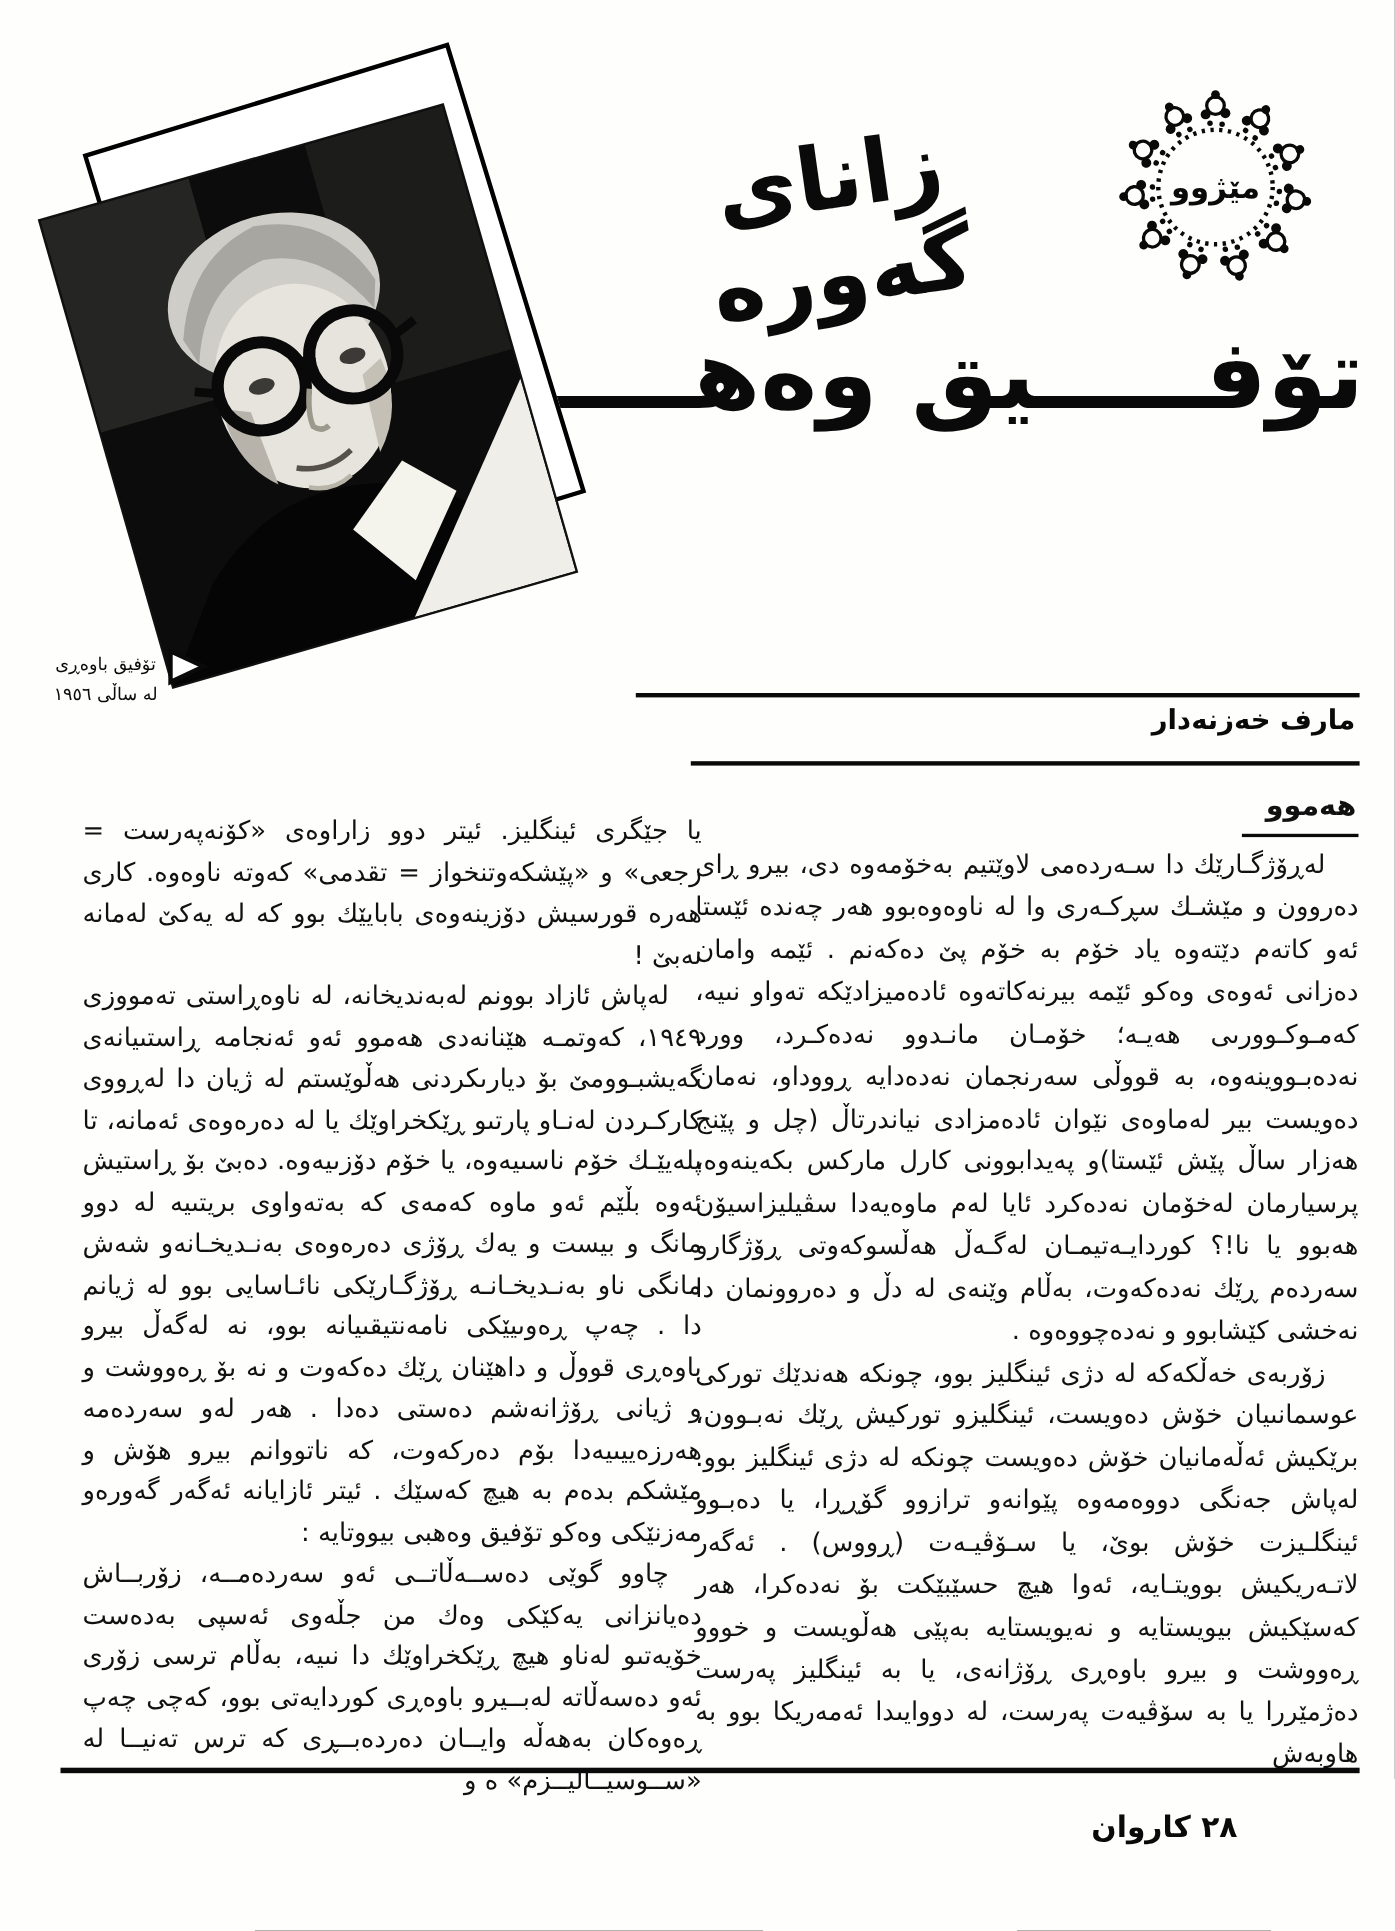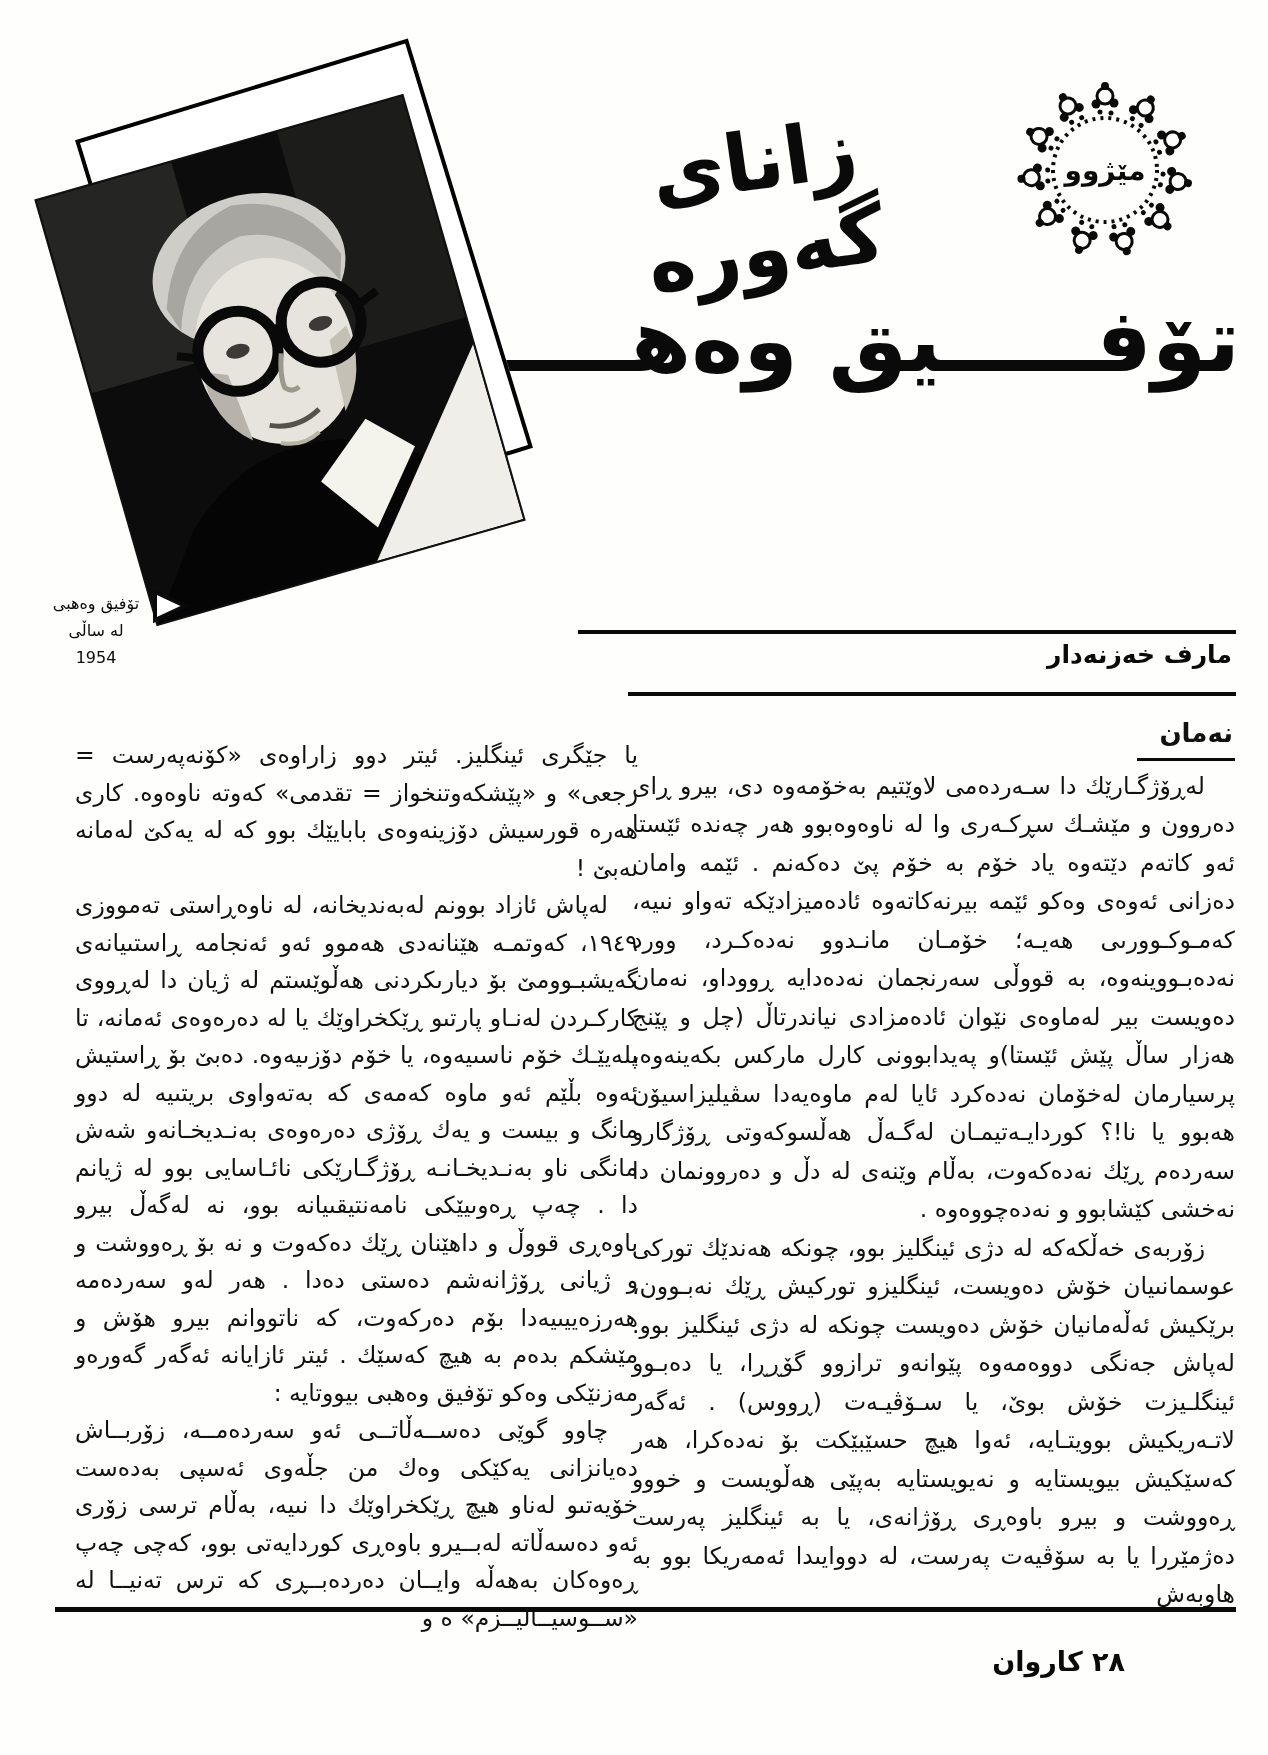--- a/index.html
+++ b/index.html
@@ -150,27 +150,27 @@
 
       <polygon points="228,440 380,258 380,440" fill="#efeee8"></polygon>
       <polygon points="196,348 256,300 296,340 238,408" fill="#f4f3ec"></polygon>
     </svg>
   </div>
 
   <svg id="caption-triangle" class="abs" width="40" height="36" viewBox="0 0 40 36">
     <polygon points="5,4 5,32 35,18" fill="#fff" stroke="#0a0a0a" stroke-width="4"></polygon>
   </svg>
   <div id="caption" class="abs rtl">
-    <div>تۆفيق وەهبى</div>
-    <div>لە ساڵى 1954</div>
+    <div>تۆفيق باوەڕى</div>
+    <div>لە ساڵى ١٩٥٦</div>
   </div>
 
   <div id="col-right" class="abs col rtl">
     <p id="section-heading">
-      <span>نەمان</span>
+      <span>هەموو</span>
     </p>
     <p>لەڕۆژگـارێك دا سـەردەمى لاوێتيم بەخۆمەوە دى، بيرو ڕاى دەروون و مێشـك سڕكـەرى وا لە ناوەوەبوو هەر چەندە ئێستا ئەو كاتەم دێتەوە ياد خۆم بە خۆم پێ دەكەنم . ئێمە وامان دەزانى ئەوەى وەكو ئێمە بيرنەكاتەوە ئادەميزادێكە تەواو نىيە، كەمـوكـوورىى هەيـە؛ خۆمـان مانـدوو نەدەكـرد، وورد نەدەبـووينەوە، بە قووڵى سەرنجمان نەدەدايە ڕووداو، نەمان دەويست بير لەماوەى نێوان ئادەمزادى نياندرتاڵ (چل و پێنج هەزار ساڵ پێش ئێستا)و پەيدابوونى كارل ماركس بكەينەوە، پرسيارمان لەخۆمان نەدەكرد ئايا لەم ماوەيەدا سڤيليزاسيۆن هەبوو يا نا!؟ كوردايـەتيمـان لەگـەڵ هەڵسوكەوتى ڕۆژگارو سەردەم ڕێك نەدەكەوت، بەڵام وێنەى لە دڵ و دەروونمان دا نەخشى كێشابوو و نەدەچووەوە .</p>
     <p>زۆربەى خەڵكەكە لە دژى ئينگليز بوو، چونكە هەندێك توركى عوسمانىيان خۆش دەويست، ئينگليزو توركيش ڕێك نەبـوون، برێكيش ئەڵەمانيان خۆش دەويست چونكە لە دژى ئينگليز بوو. لەپاش جەنگى دووەمەوە پێوانەو ترازوو گۆڕڕا، يا دەبـوو ئينگلـيزت خۆش بوێ، يا سـۆڤيـەت (ڕووس) . ئەگەر لاتـەريكيش بوويتـايە، ئەوا هيچ حسێبێكت بۆ نەدەكرا، هەر كەسێكيش بيويستايە و نەيويستايە بەپێى هەڵويست و خووو ڕەووشت و بيرو باوەڕى ڕۆژانەى، يا بە ئينگليز پەرست دەژمێررا يا بە سۆڤيەت پەرست، لە دووايىدا ئەمەريكا بوو بە هاوبەش</p>
   </div>
 
   <div id="col-left" class="abs col rtl">
     <p class="noindent">يا جێگرى ئينگليز. ئيتر دوو زاراوەى «كۆنەپەرست = رجعى» و «پێشكەوتنخواز = تقدمى» كەوتە ناوەوە. كارى هەرە قورسيش دۆزينەوەى بابايێك بوو كە لە يەكێ لەمانە نەبێ !</p>
     <p>لەپاش ئازاد بوونم لەبەنديخانە، لە ناوەڕاستى تەمووزى ١٩٤٩، كەوتمـە هێنانەدى هەموو ئەو ئەنجامە ڕاستىيانەى گەيشبـوومێ بۆ ديارىكردنى هەڵوێستم لە ژيان دا لەڕووى كاركـردن لەنـاو پارتىو ڕێكخراوێك يا لە دەرەوەى ئەمانە، تا پلەيێـك خۆم ناسىيەوە، يا خۆم دۆزىيەوە. دەبێ بۆ ڕاستيش ئەوە بڵێم ئەو ماوە كەمەى كە بەتەواوى بريتىيە لە دوو مانگ و بيست و يەك ڕۆژى دەرەوەى بەنـديخـانەو شەش مانگى ناو بەنـديخـانـە ڕۆژگـارێكى نائـاسايى بوو لە ژيانم دا . چەپ ڕەوىيێكى نامەنتيقىيانە بوو، نە لەگەڵ بيرو باوەڕى قووڵ و داهێنان ڕێك دەكەوت و نە بۆ ڕەووشت و و ژيانى ڕۆژانەشم دەستى دەدا . هەر لەو سەردەمە هەرزەييىيەدا بۆم دەركەوت، كە ناتووانم بيرو هۆش و مێشكم بدەم بە هيچ كەسێك . ئيتر ئازايانە ئەگەر گەورەو مەزنێكى وەكو تۆفيق وەهبى بيووتايە :</p>
     <p>چاوو گوێى دەســەڵاتــى ئەو سەردەمــە، زۆربــاش دەيانزانى يەكێكى وەك من جڵەوى ئەسپى بەدەست خۆيەتىو لەناو هيچ ڕێكخراوێك دا نىيە، بەڵام ترسى زۆرى ئەو دەسەڵاتە لەبــيرو باوەڕى كوردايەتى بوو، كەچى چەپ ڕەوەكان بەهەڵە وايــان دەردەبــڕى كە ترس تەنيــا لە «ســوسيــاليــزم» ە و</p>
   </div>

